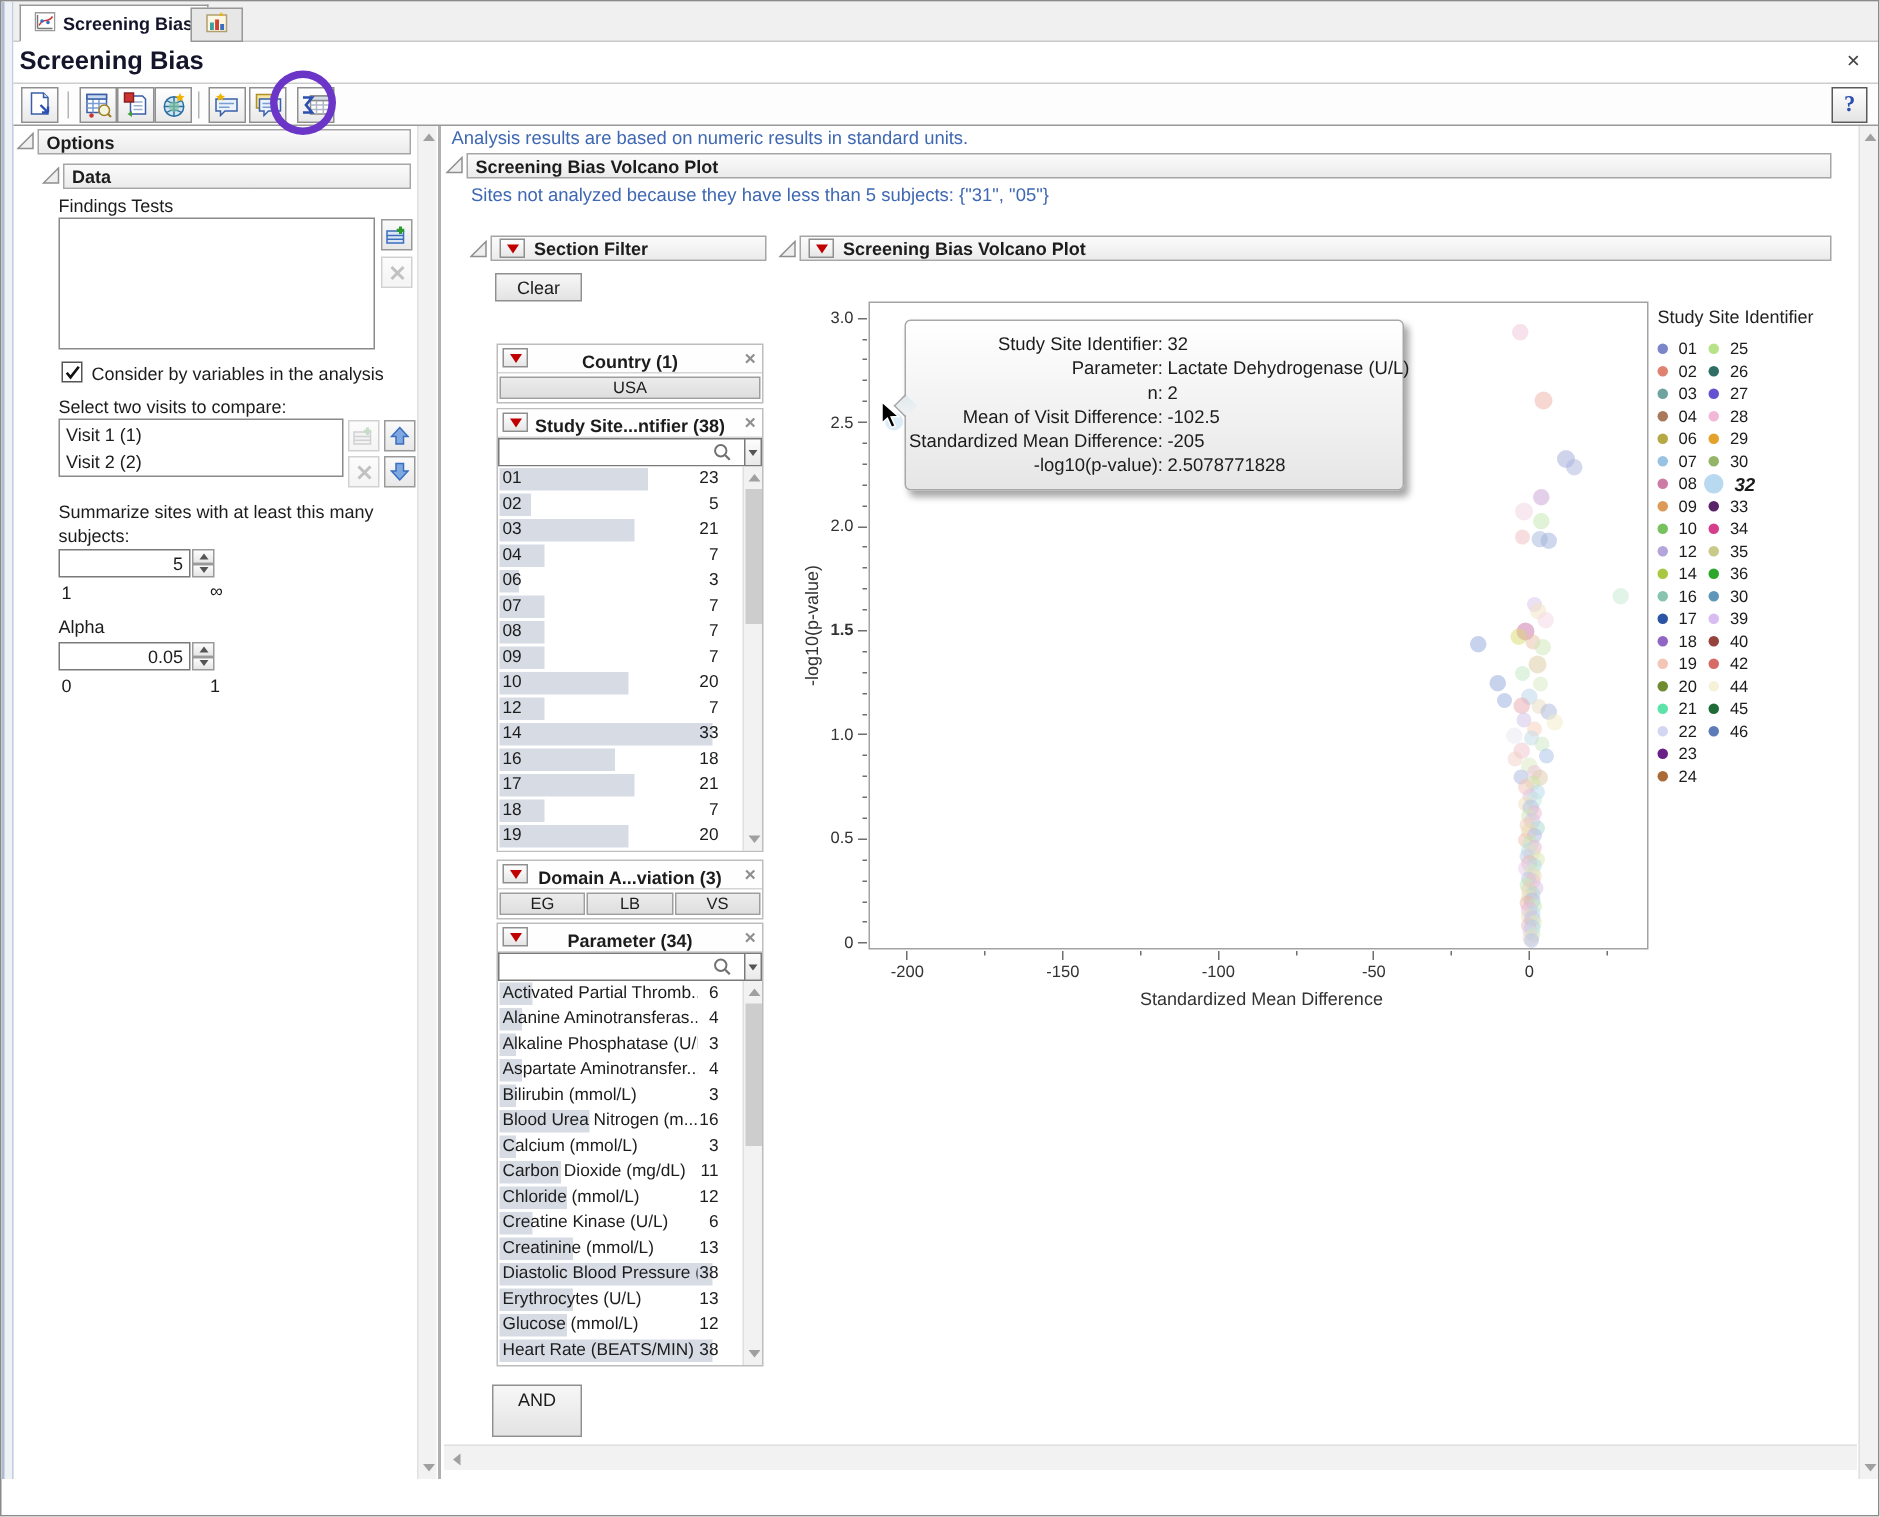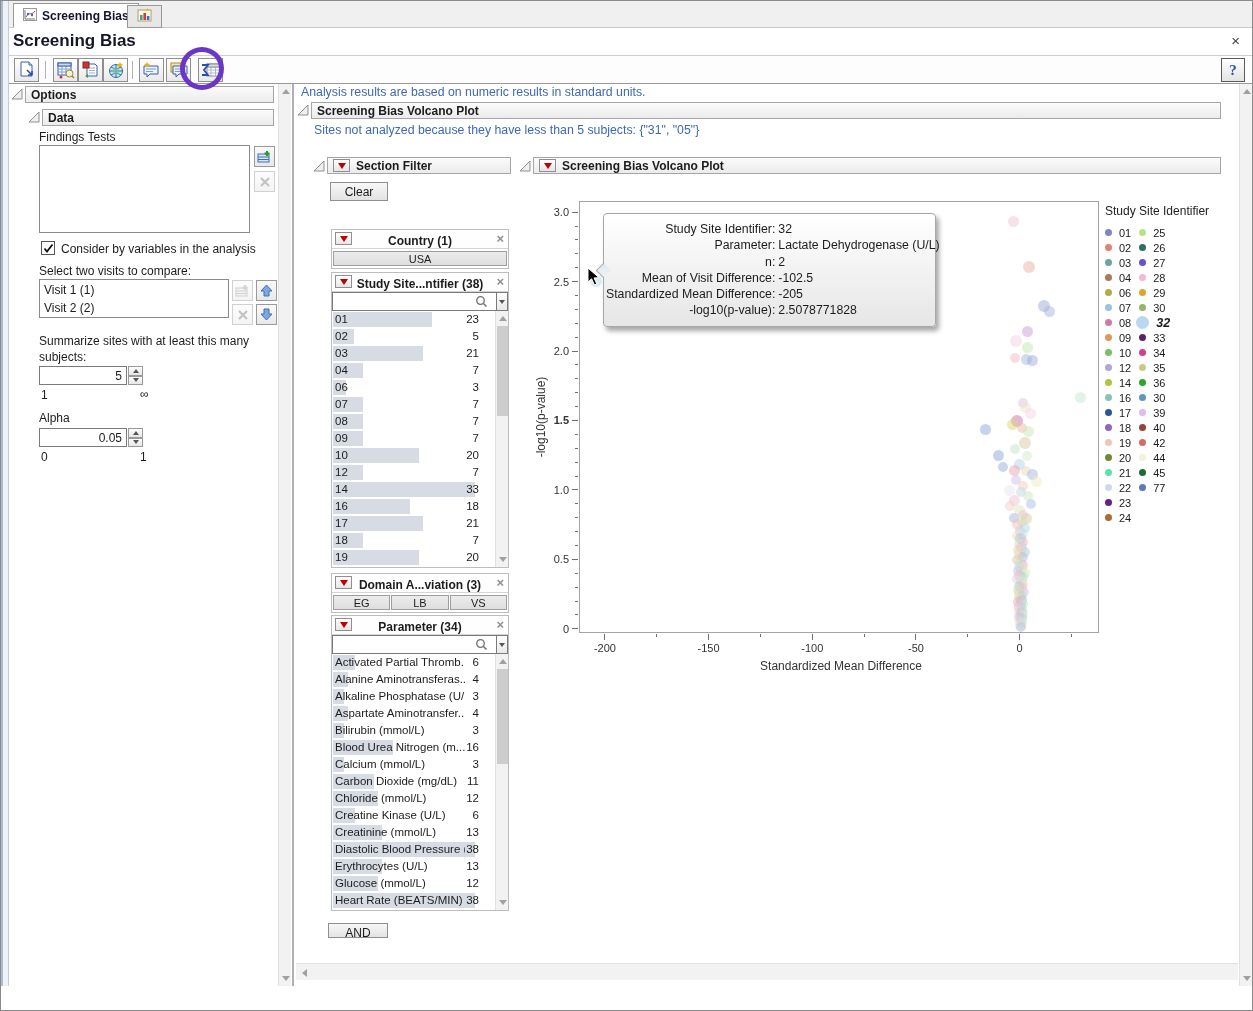--- a/index.html
+++ b/index.html
@@ -591,21 +591,21 @@
             <i class="sb-tri-u"></i>
           </div>
         <div class="sb-thumb" style="left:1px;top:15px;width:11px;height:95px"></div>
         <div class="sb-arrow" style="bottom:1px;left:0">
             <i class="sb-tri-d"></i>
           </div>
       </div>
     </div>
   </div>
 
-  <div class="btn3d" style="position:absolute;left:327px;top:922px;width:60px;height:15px;line-height:18px">AND</div>
+  <div class="btn3d" style="position:absolute;left:327px;top:922px;width:60px;height:35px;line-height:18px">AND</div>
 
   <div class="axlab" style="left:540px;top:416px;transform:translate(-50%,-50%) rotate(-90deg);white-space:nowrap">-log10(p-value)</div>
   <div id="plot-frame">
       <div class="pt" style="left: 9.55024px; top: 73.4824px; width: 12px; height: 12px; background: rgb(184, 217, 240);"></div>
       <div class="pt" style="left: 428.041px; top: 13.9469px; width: 11px; height: 11px; background: rgb(240, 198, 218);"></div>
       <div class="pt" style="left: 442.676px; top: 59.2862px; width: 12px; height: 12px; background: rgb(240, 176, 166);"></div>
       <div class="pt" style="left: 458.434px; top: 98.1801px; width: 12px; height: 12px; background: rgb(159, 168, 217);"></div>
       <div class="pt" style="left: 463.703px; top: 104.236px; width: 11px; height: 11px; background: rgb(170, 179, 221);"></div>
       <div class="pt" style="left: 442.14px; top: 123.683px; width: 11px; height: 11px; background: rgb(201, 160, 214);"></div>
       <div class="pt" style="left: 429.614px; top: 132.907px; width: 12px; height: 12px; background: rgb(242, 212, 228);"></div>
@@ -898,21 +898,21 @@
           <div class="litem">
             <span class="ldot" style="background: rgb(245, 242, 217);"></span>
             <span>44</span>
           </div>
           <div class="litem">
             <span class="ldot" style="background: rgb(30, 107, 56);"></span>
             <span>45</span>
           </div>
           <div class="litem">
             <span class="ldot" style="background: rgb(94, 123, 184);"></span>
-            <span>77</span>
+            <span>46</span>
           </div>
         </div>
     </div>
   </div>
 
   <div id="tooltip">
     <div class="tt-pointer"></div>
     <table>
         <tbody id="tooltip-rows">
           <tr>

